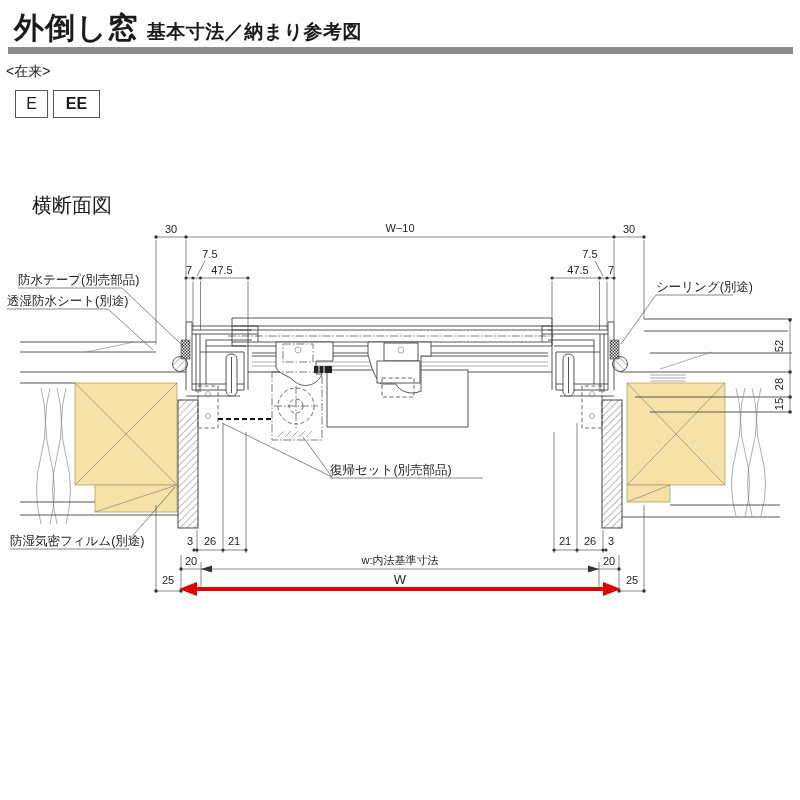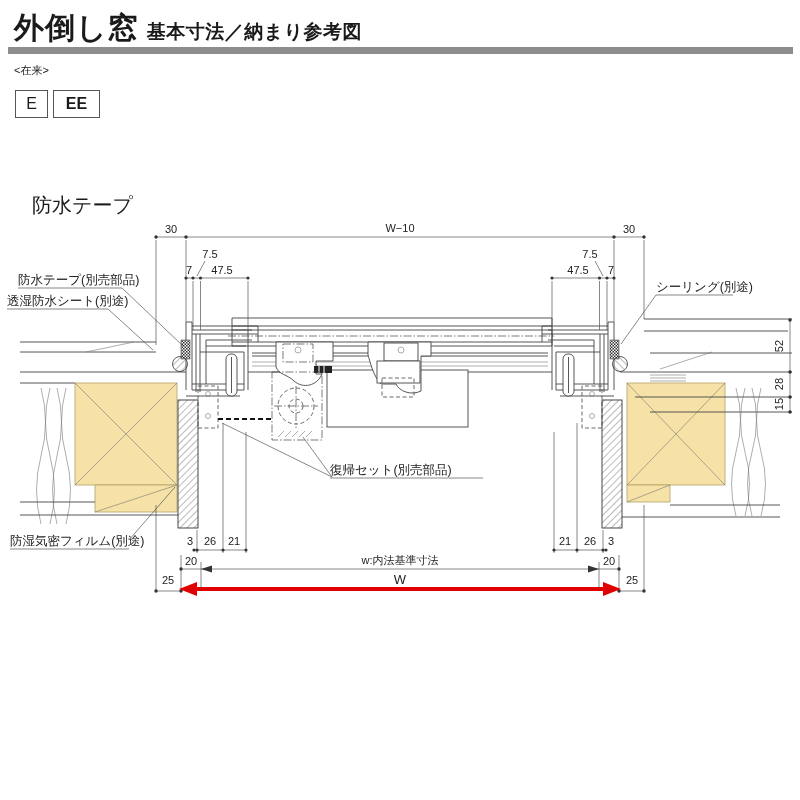--- a/index.html
+++ b/index.html
@@ -2,21 +2,21 @@
 <html><head>
 <meta charset="utf-8">
 <style>
   html,body{margin:0;padding:0;background:#fff;}
   .page{position:relative;width:800px;height:625px;background:#fff;overflow:hidden;
         font-family:"Liberation Sans",sans-serif;color:#1a1a1a;}
   .title-row{position:absolute;left:14px;top:8px;white-space:nowrap;}
   .t-main{font-size:30px;font-weight:bold;letter-spacing:1px;}
   .t-sub{font-size:19px;font-weight:bold;margin-left:8px;letter-spacing:.5px;}
   .gray-bar{position:absolute;left:8px;top:47px;width:785px;height:7px;background:#8d8d8d;}
-  .zairai{position:absolute;left:14px;top:63px;font-size:11px;}
+  .zairai{position:absolute;left:6px;top:63px;font-size:14px;}
   .code-box{position:absolute;top:90px;height:26px;border:1.5px solid #555;
             display:flex;align-items:center;justify-content:center;font-size:16px;}
   .box-e{left:15px;width:31px;}
   .box-ee{left:53px;width:45px;font-weight:bold;}
   .sec-title{position:absolute;left:32px;top:192px;font-size:20px;}
   svg{position:absolute;left:0;top:210px;}
   .ln{stroke:#444;stroke-width:.9;fill:none;}
   .lt{stroke:#777;stroke-width:.6;fill:none;}
   .dim{stroke:#555;stroke-width:.7;fill:none;}
   .dsh{stroke:#444;stroke-width:.8;fill:none;stroke-dasharray:4 2.5;}
@@ -35,21 +35,21 @@
 
   <div class="title-row">
     <span class="t-main">外倒し窓</span><span class="t-sub">基本寸法／納まり参考図</span>
   </div>
   <div class="gray-bar"></div>
 
   <div class="zairai">&lt;在来&gt;</div>
   <div class="code-box box-e">E</div>
   <div class="code-box box-ee">EE</div>
 
-  <div class="sec-title">防水テープ</div>
+  <div class="sec-title">横断面図</div>
 
   <svg width="800" height="395" viewBox="0 210 800 395" xmlns="http://www.w3.org/2000/svg" xmlns:xlink="http://www.w3.org/1999/xlink">
     <defs>
       <pattern id="hatch" width="5" height="5" patternUnits="userSpaceOnUse" patternTransform="rotate(45)">
         <line x1="0" y1="0" x2="0" y2="5" stroke="#555" stroke-width="0.8"></line>
       </pattern>
       <pattern id="check" width="3" height="3" patternUnits="userSpaceOnUse">
         <rect width="3" height="3" fill="#fff"></rect>
         <rect width="1.5" height="1.5" fill="#333"></rect>
         <rect x="1.5" y="1.5" width="1.5" height="1.5" fill="#333"></rect>

